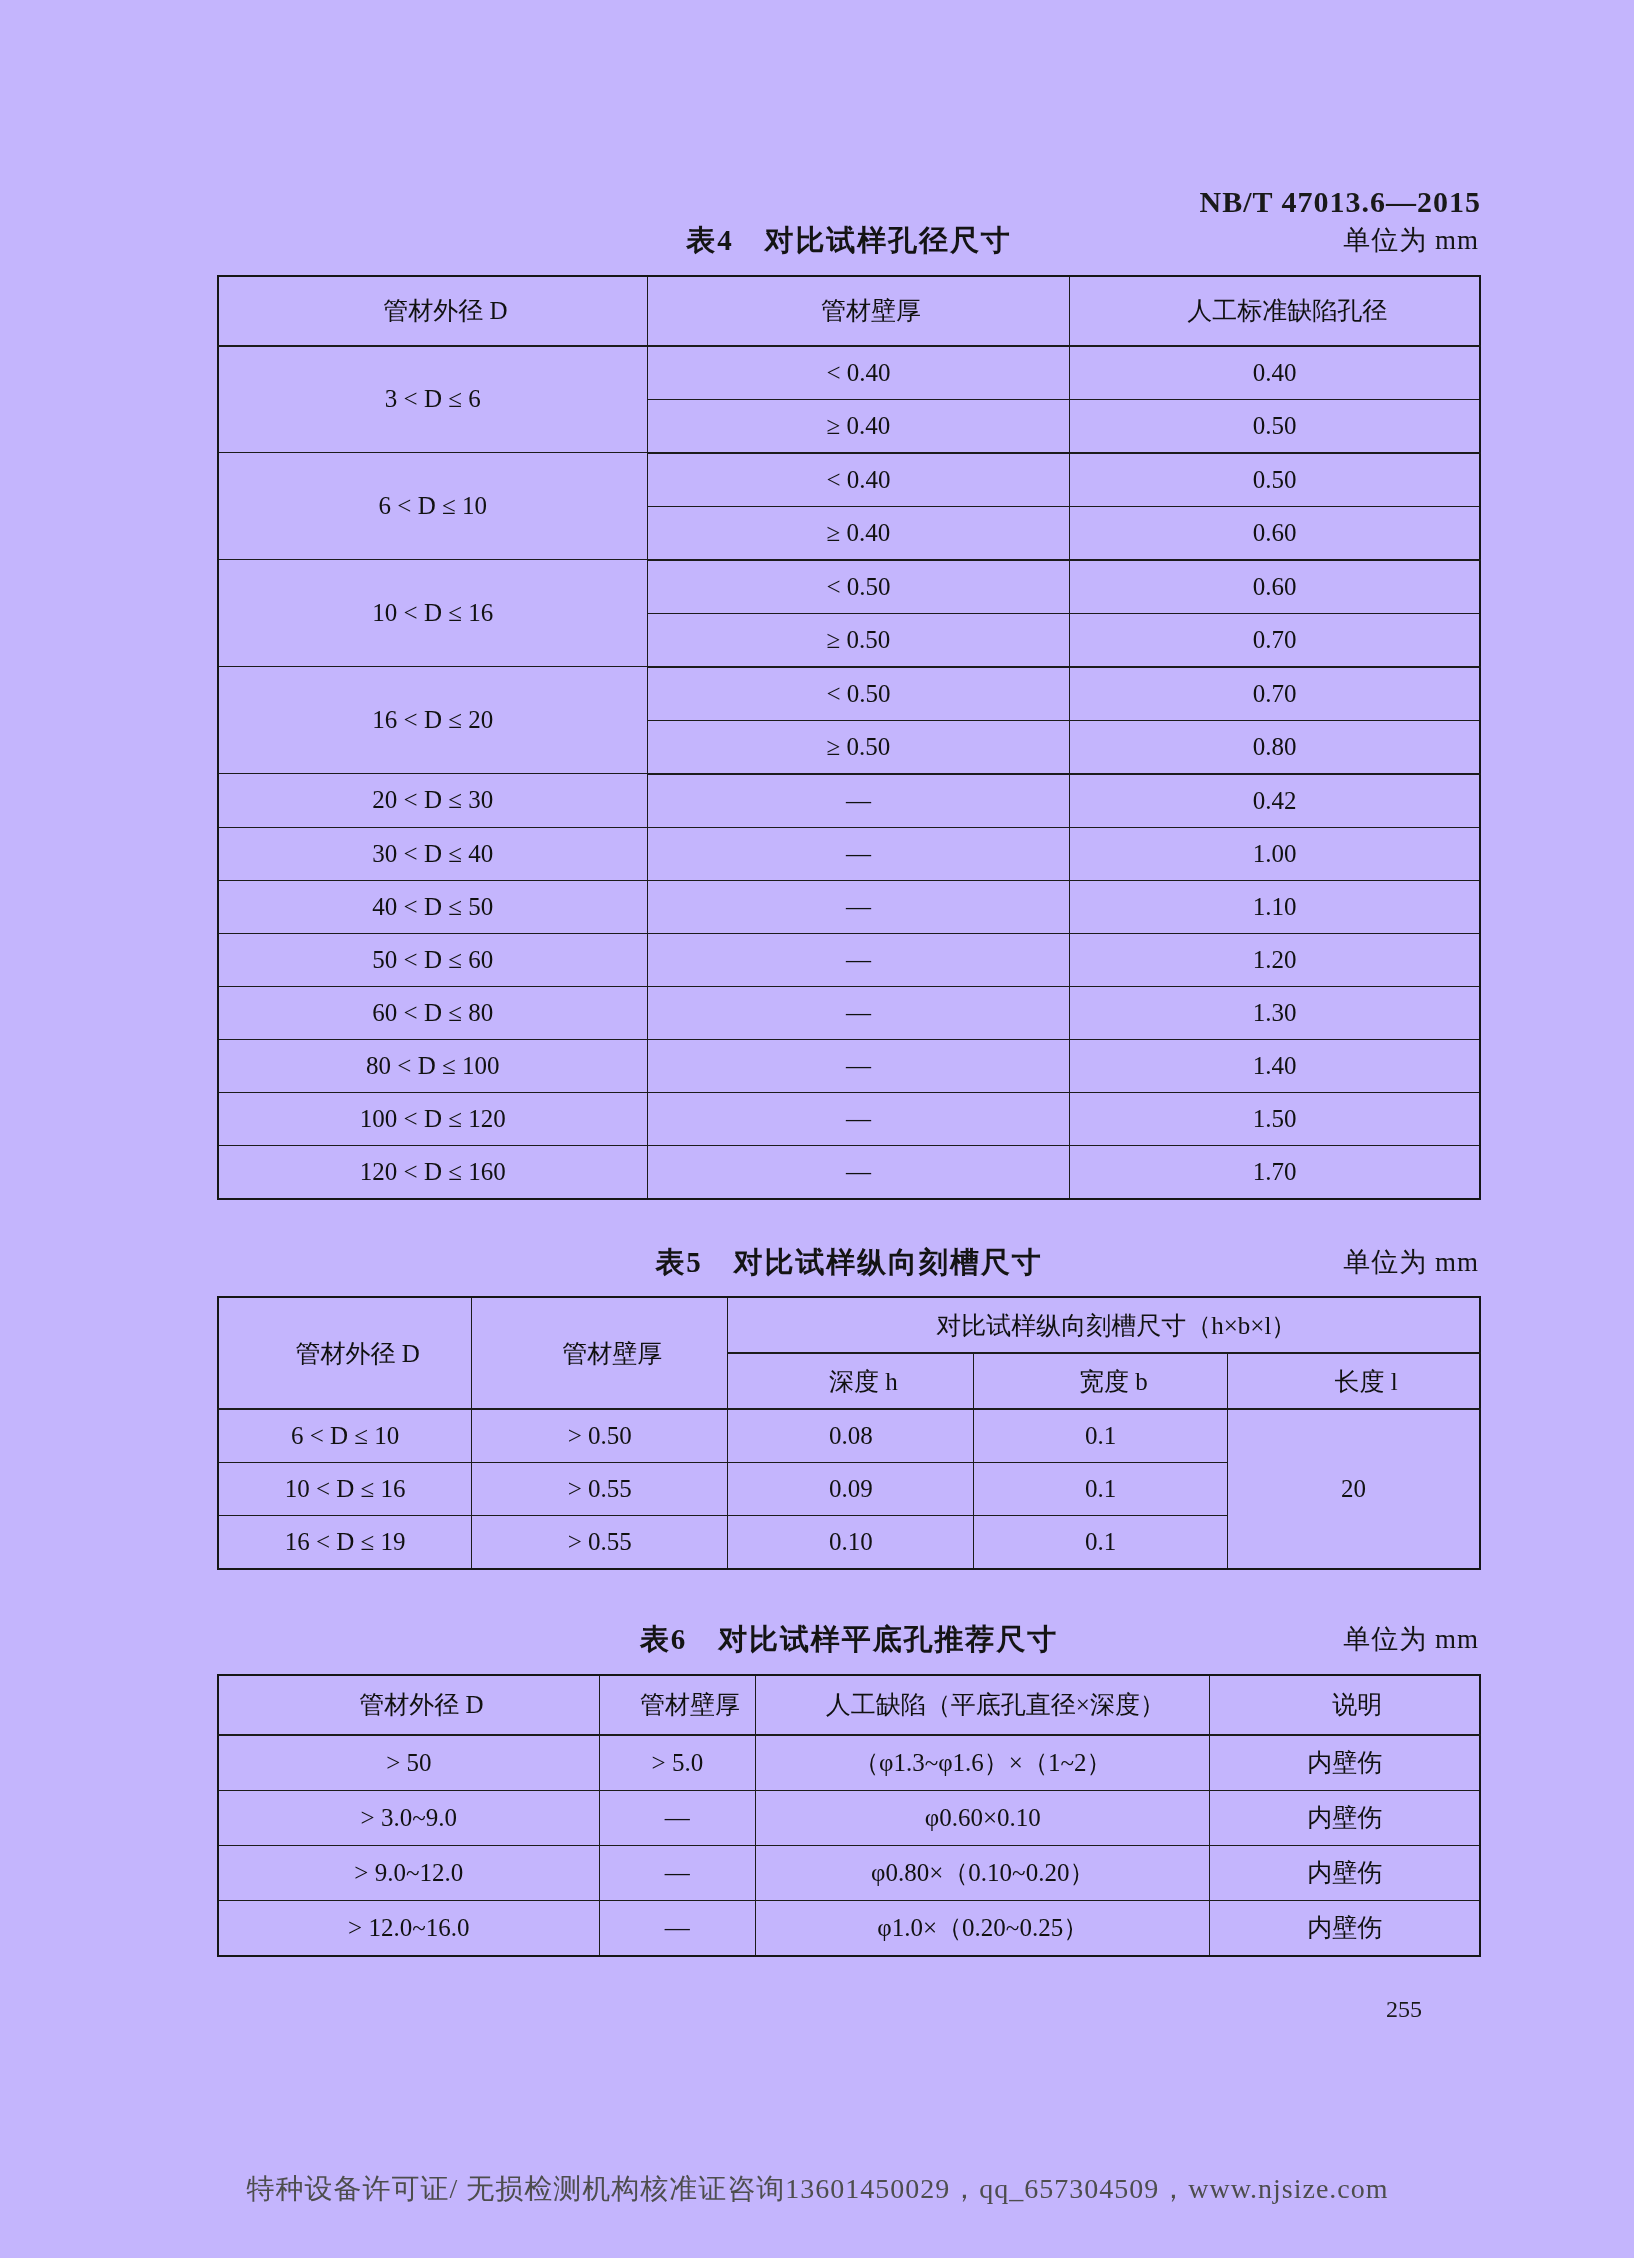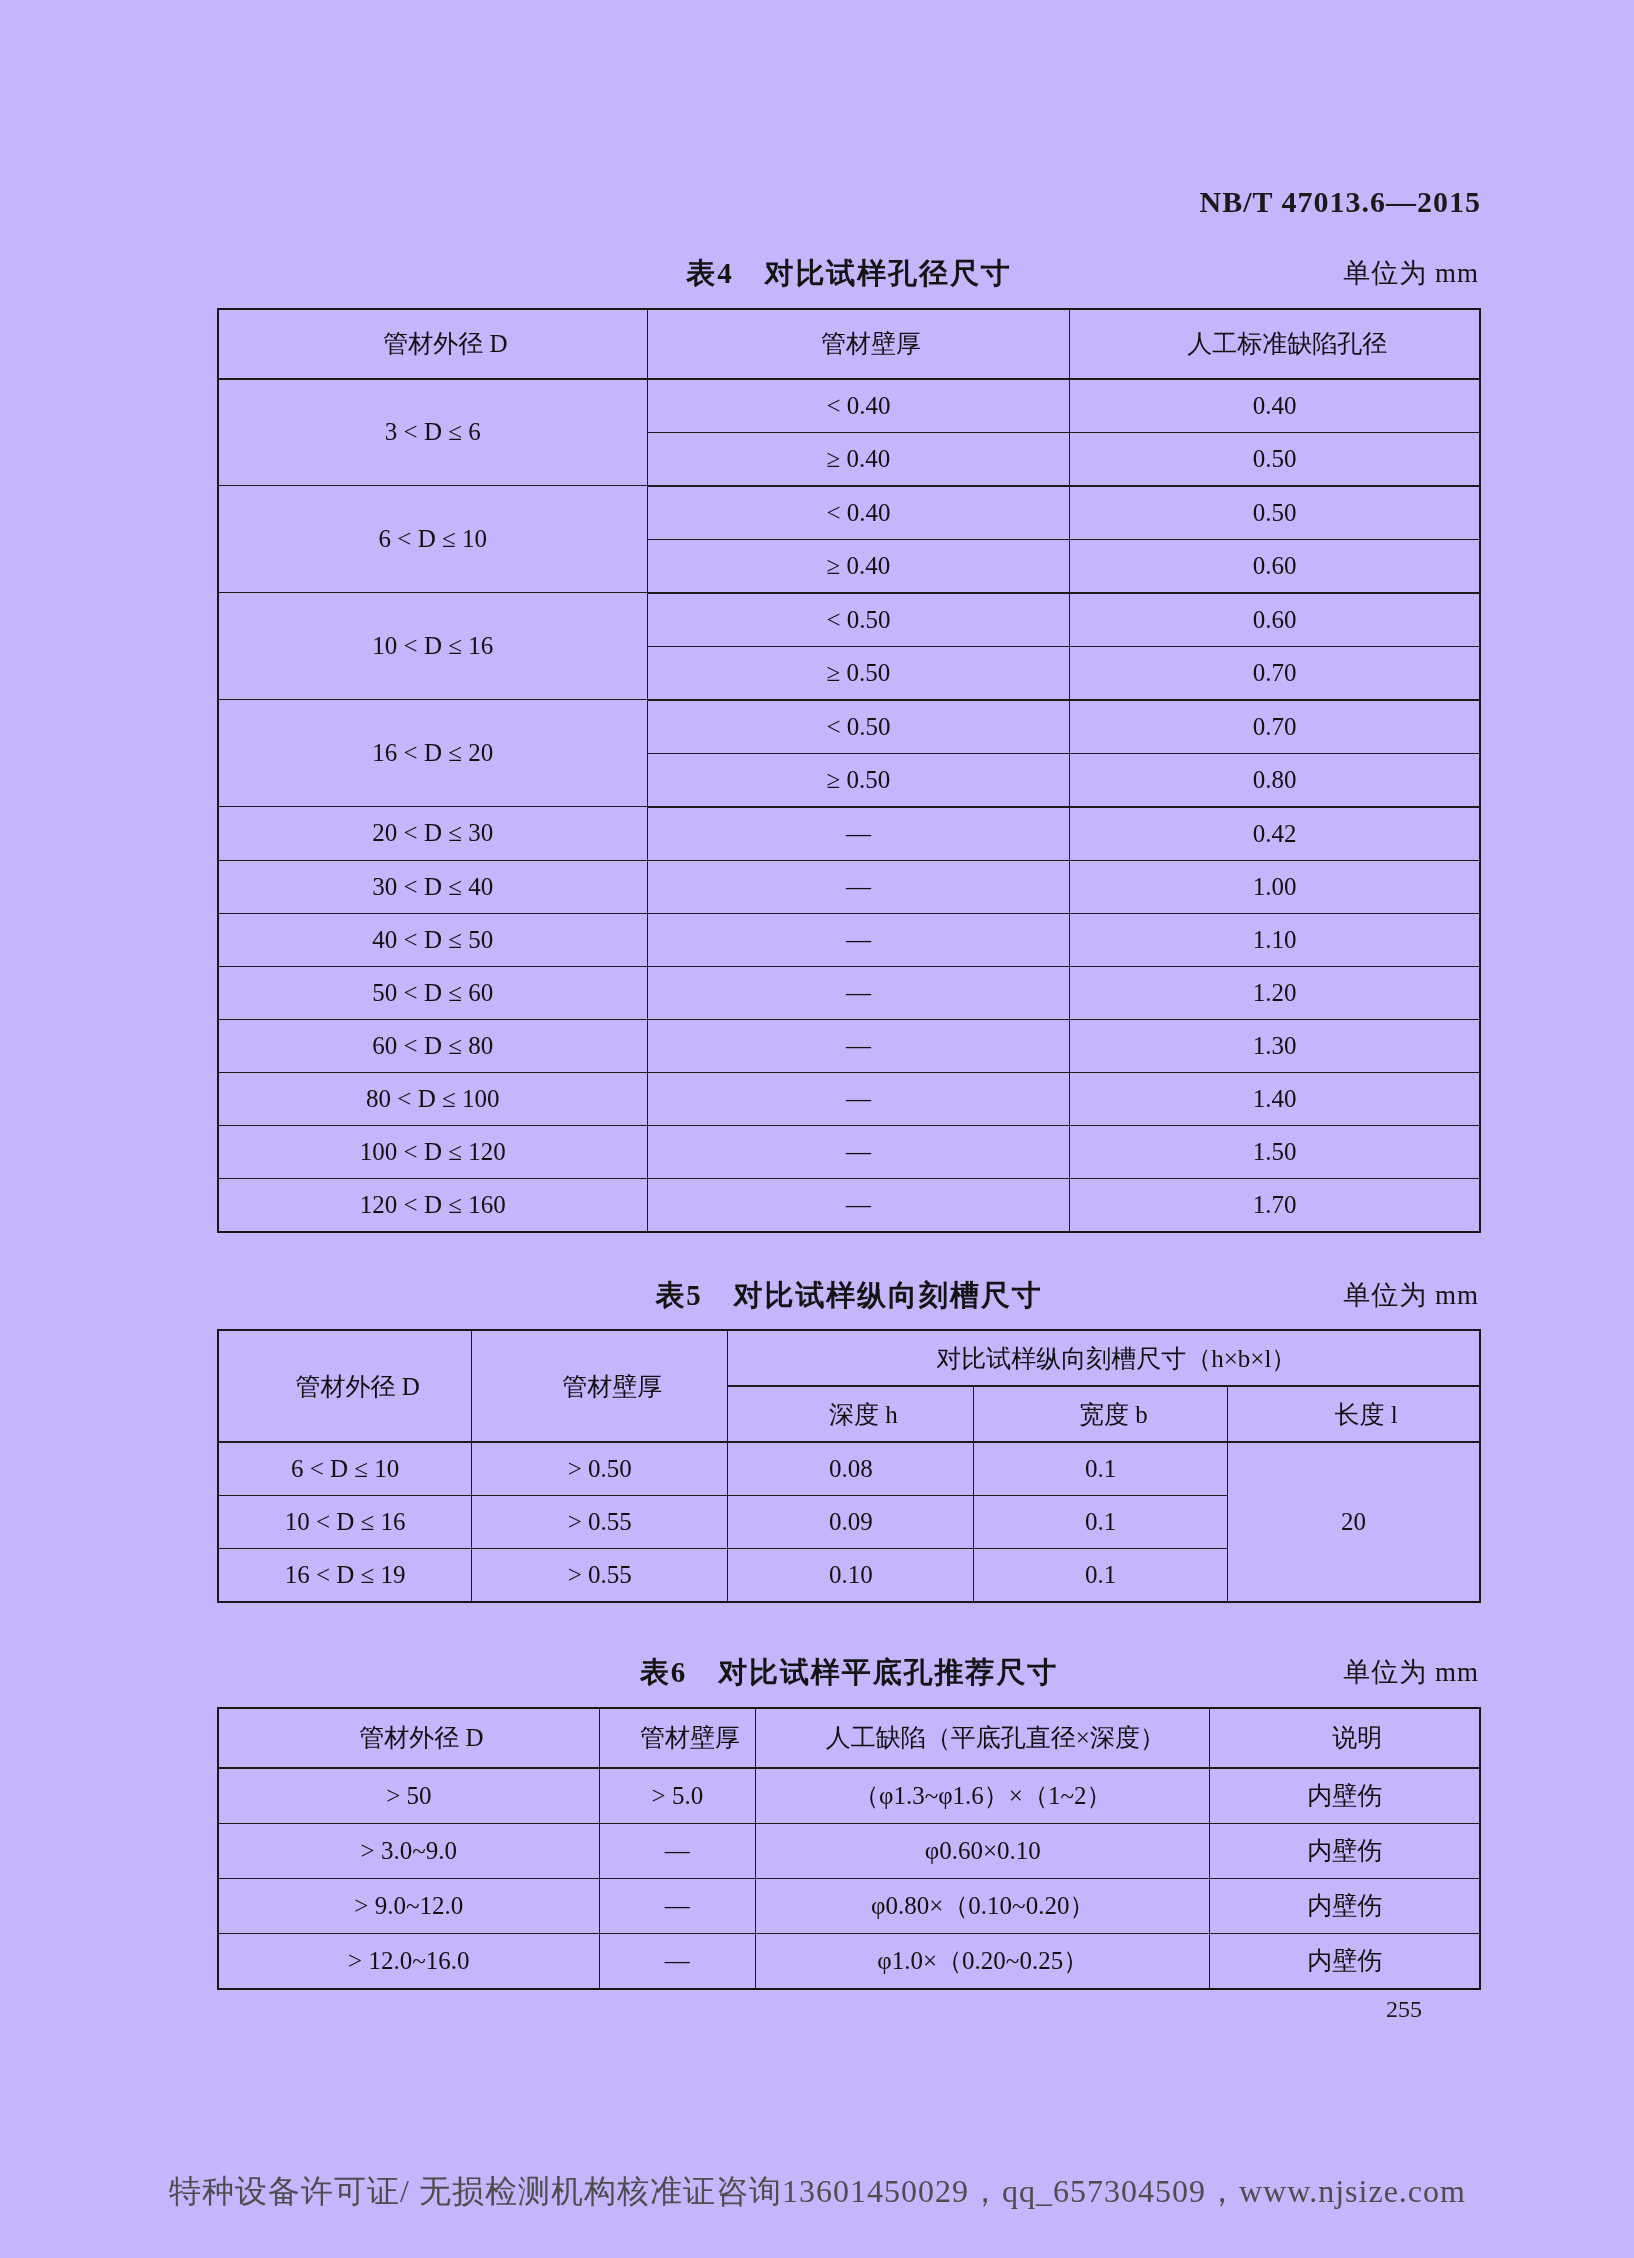--- a/index.html
+++ b/index.html
@@ -19,21 +19,21 @@
     font-weight:600;
     letter-spacing:1px;
     color:#1a1a1a;
   }
   .caption-row{
     position:relative;
     text-align:center;
     height:42px;
     line-height:42px;
   }
-  .cap4{margin-top:33px;}
+  .cap4{}
   .cap5{margin-top:41px;}
   .cap6{margin-top:48px;}
   .caption{font-size:29px;font-weight:600;letter-spacing:1.9px;}
   .unit{
     position:absolute;right:1.9px;bottom:0;
     font-size:27px;font-weight:400;letter-spacing:1px;
   }
   table.t{
     border-collapse:collapse;
     width:100%;
@@ -72,21 +72,21 @@
   .page-number{
     position:absolute;
     top:1996px;right:213px;
     font-size:24px;
     color:#1a1a1a;
   }
   .footer{
     position:absolute;
     top:2170px;left:0;width:100%;
     text-align:center;
-    font-size:32px;
+    font-size:28px;
     color:#4d4d4d;
     letter-spacing:1px;
   }
 </style>
 </head>
 <body>
 
 <div class="page">
   <div class="content">
 

